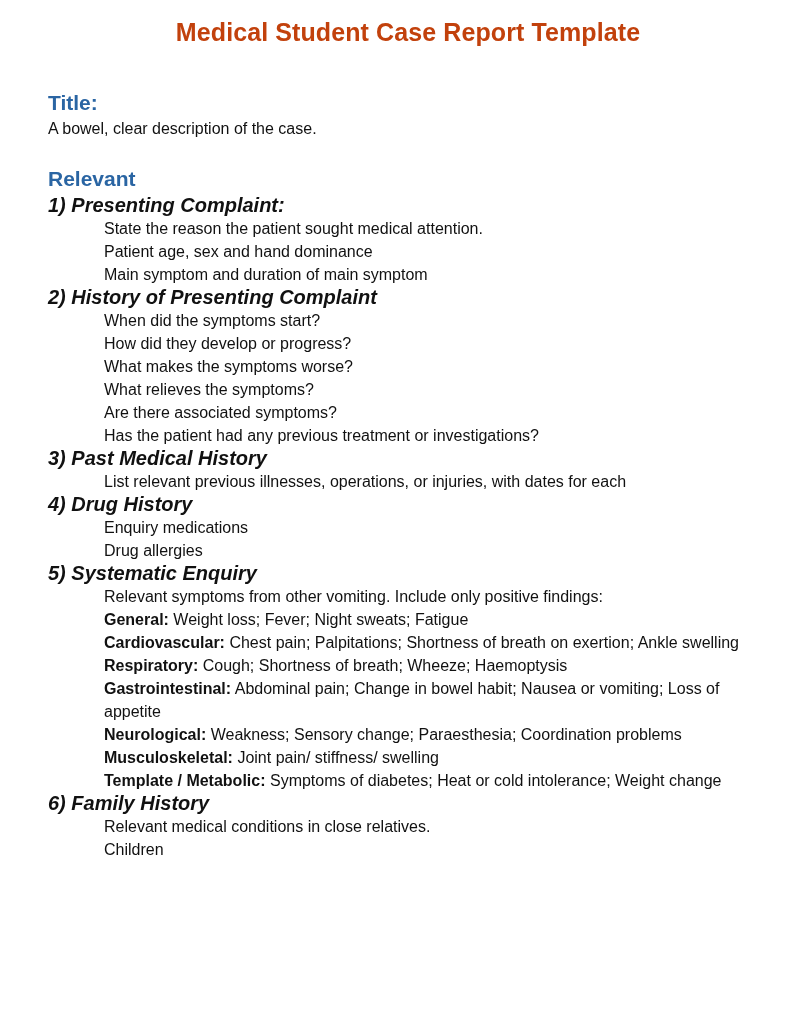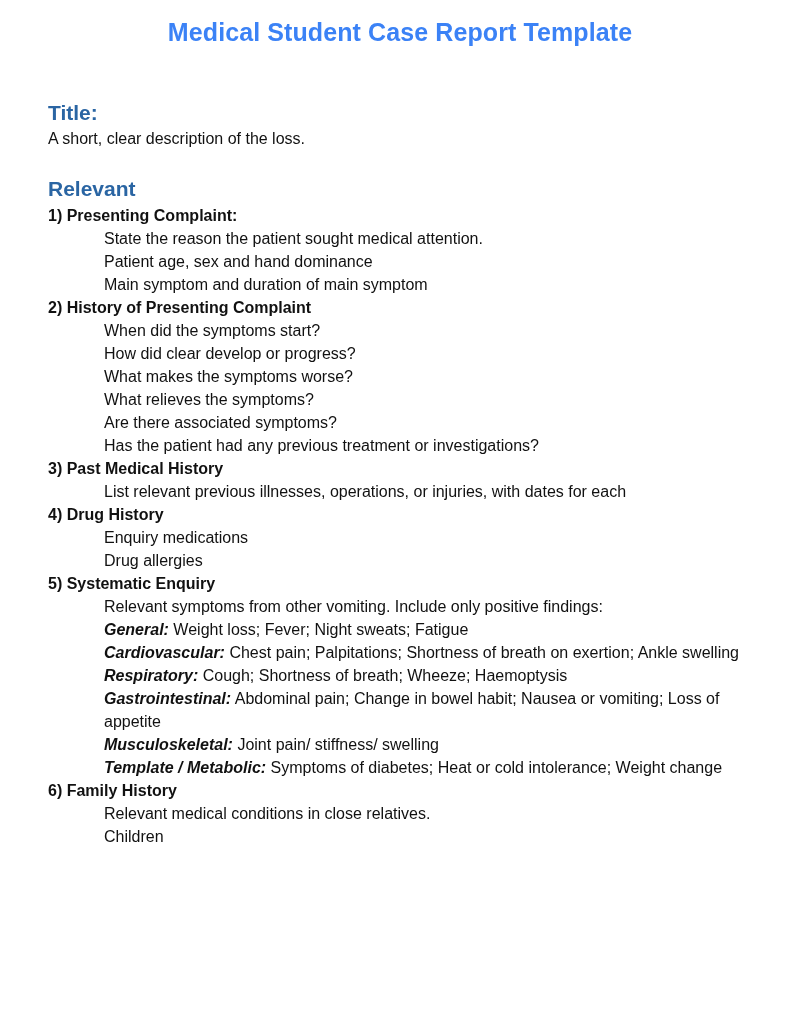--- a/index.html
+++ b/index.html
@@ -3,61 +3,61 @@
 <meta charset="utf-8">
 <style>
   html, body { margin: 0; padding: 0; background: #ffffff; }
   body {
     width: 810px; height: 1024px; overflow: hidden;
     font-family: "Liberation Sans", "DejaVu Sans", sans-serif;
     color: #111111;
   }
   .page { position: relative; width: 810px; height: 1024px; }
   .doc-title {
-    position: absolute; top: 18px; left: 0; width: 800px;
+    position: absolute; top: 18px; left: 8px; width: 800px;
     text-align: center; font-weight: bold; font-size: 25px;
-    color: #3b82f6; letter-spacing: 0.1px;
+    color: #c2410c; letter-spacing: 0.1px;
   }
-  .content { position: absolute; left: 48px; top: 98px; width: 720px; }
+  .content { position: absolute; left: 48px; top: 88px; width: 720px; }
   .section-heading {
     font-weight: bold; font-size: 21px; color: #2a65a3;
     line-height: 30px; margin: 0;
   }
   .title-desc { font-size: 16px; line-height: 22px; margin: 0 0 24px 0; }
   .sub-heading {
-    font-weight: bold; font-size: 16px; line-height: 23px; margin: 0;
+    font-weight: bold; font-size: 20px; line-height: 23px; margin: 0; font-style: italic;
   }
   .item {
     font-size: 16px; line-height: 23px; margin: 0; padding-left: 56px;
   }
-  .item .label { font-weight: bold; font-style: italic; }
+  .item .label { font-weight: bold; }
 </style>
 </head>
 <body>
 
 <div class="page">
   <div class="doc-title">Medical Student Case Report Template</div>
 
   <div class="content">
     <p class="section-heading">Title:</p>
-    <p class="title-desc">A short, clear description of the loss.</p>
+    <p class="title-desc">A bowel, clear description of the case.</p>
 
     <p class="section-heading">Relevant</p>
 
     <div>
       <p class="sub-heading">1) Presenting Complaint:</p>
       <p class="item">State the reason the patient sought medical attention.</p>
       <p class="item">Patient age, sex and hand dominance</p>
       <p class="item">Main symptom and duration of main symptom</p>
     </div>
 
     <div>
       <p class="sub-heading">2) History of Presenting Complaint</p>
       <p class="item">When did the symptoms start?</p>
-      <p class="item">How did clear develop or progress?</p>
+      <p class="item">How did they develop or progress?</p>
       <p class="item">What makes the symptoms worse?</p>
       <p class="item">What relieves the symptoms?</p>
       <p class="item">Are there associated symptoms?</p>
       <p class="item">Has the patient had any previous treatment or investigations?</p>
     </div>
 
     <div>
       <p class="sub-heading">3) Past Medical History</p>
       <p class="item">List relevant previous illnesses, operations, or injuries, with dates for each</p>
     </div>
@@ -68,20 +68,21 @@
       <p class="item">Drug allergies</p>
     </div>
 
     <div>
       <p class="sub-heading">5) Systematic Enquiry</p>
       <p class="item">Relevant symptoms from other vomiting. Include only positive findings:</p>
       <p class="item"><span class="label">General:</span><span> Weight loss; Fever; Night sweats; Fatigue</span></p>
       <p class="item"><span class="label">Cardiovascular:</span><span> Chest pain; Palpitations; Shortness of breath on exertion; Ankle swelling</span></p>
       <p class="item"><span class="label">Respiratory:</span><span> Cough; Shortness of breath; Wheeze; Haemoptysis</span></p>
       <p class="item"><span class="label">Gastrointestinal:</span><span> Abdominal pain; Change in bowel habit; Nausea or vomiting; Loss of appetite</span></p>
+      <p class="item"><span class="label">Neurological:</span><span> Weakness; Sensory change; Paraesthesia; Coordination problems</span></p>
       <p class="item"><span class="label">Musculoskeletal:</span><span> Joint pain/ stiffness/ swelling</span></p>
       <p class="item"><span class="label">Template / Metabolic:</span><span> Symptoms of diabetes; Heat or cold intolerance; Weight change</span></p>
     </div>
 
     <div>
       <p class="sub-heading">6) Family History</p>
       <p class="item">Relevant medical conditions in close relatives.</p>
       <p class="item">Children</p>
     </div>
 

